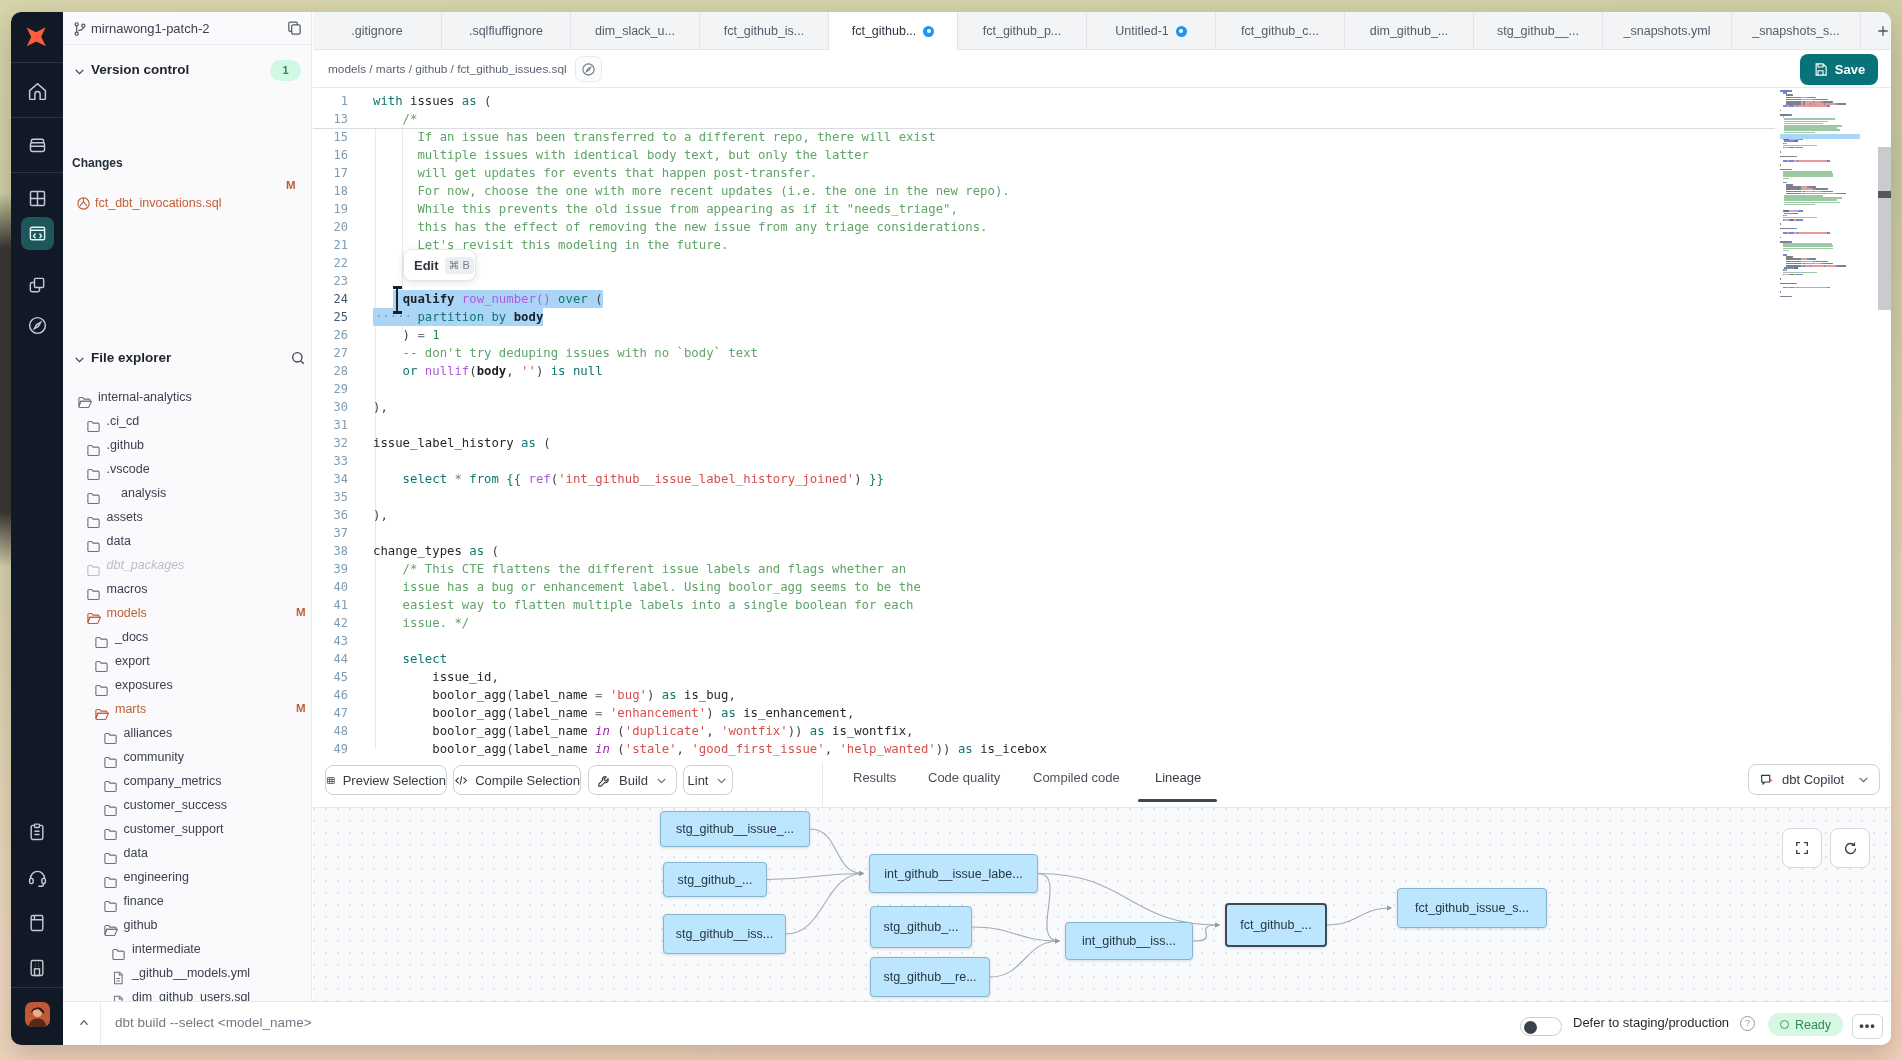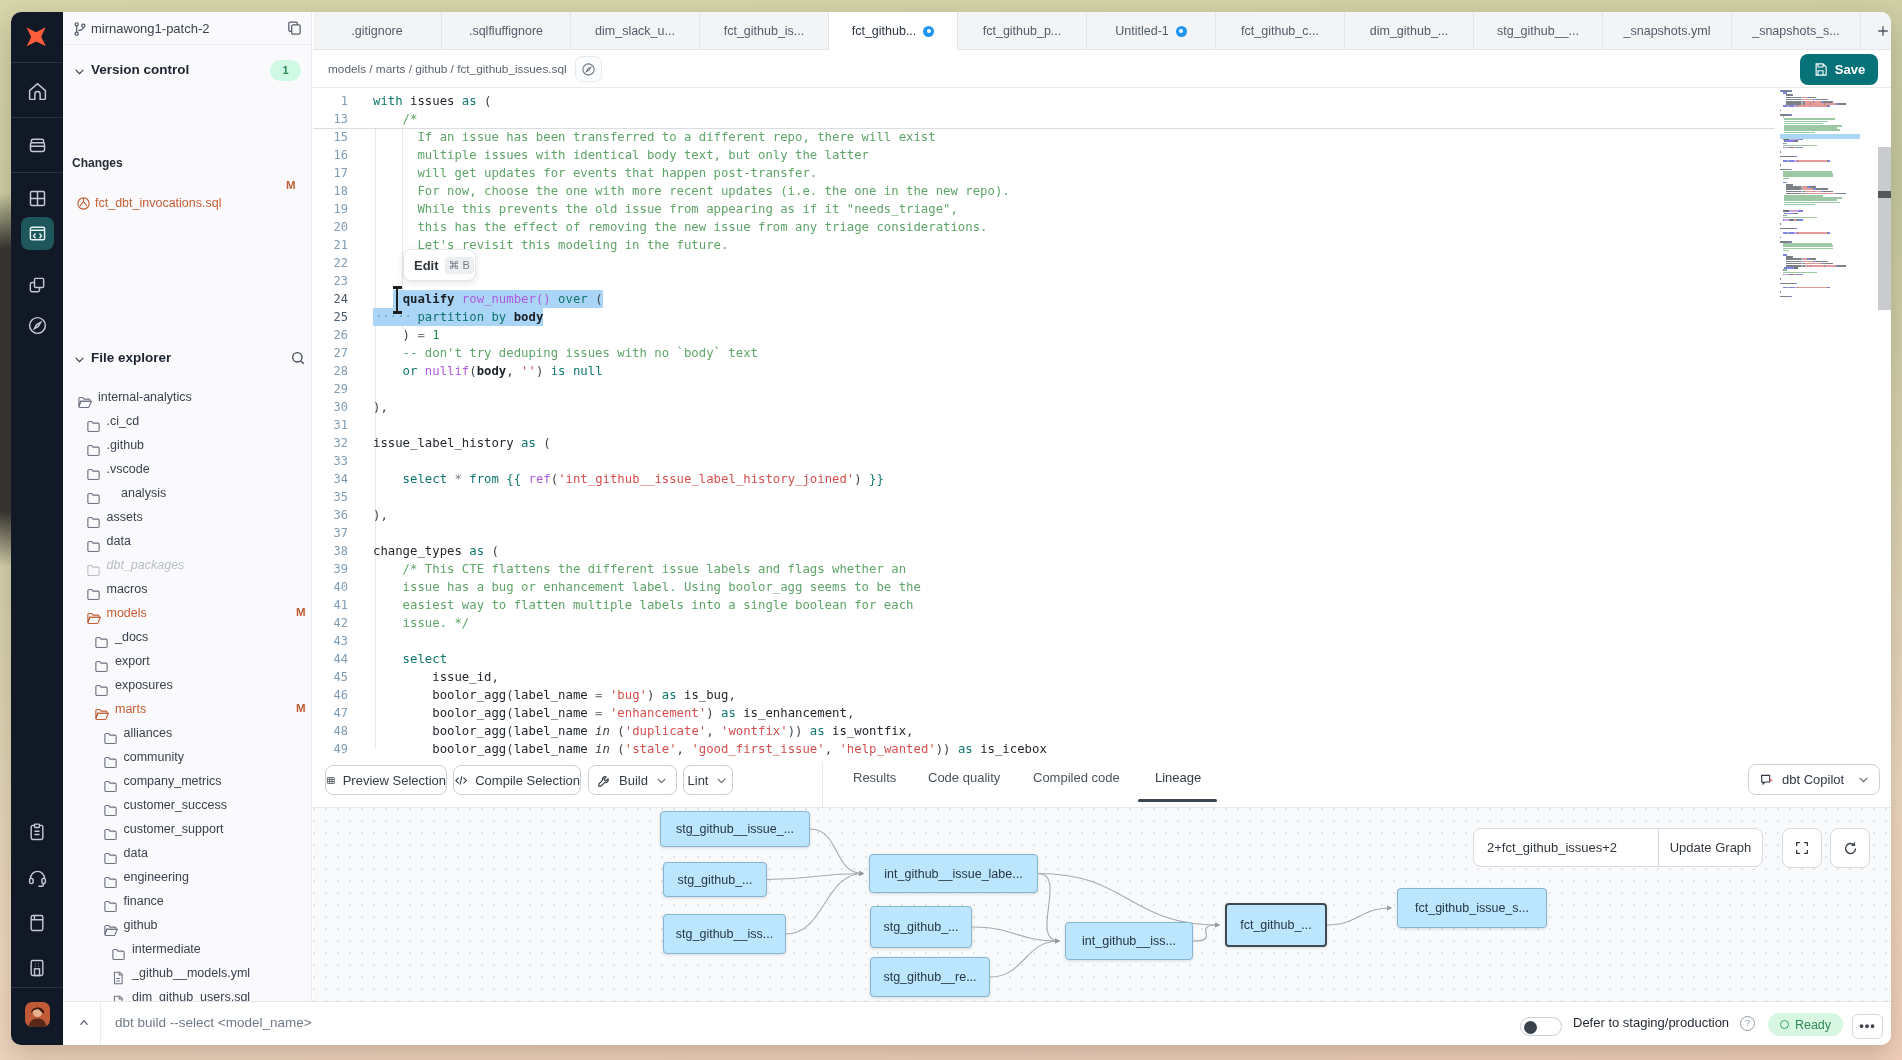--- a/index.html
+++ b/index.html
@@ -54,21 +54,21 @@
 #save-btn { position:absolute; left:1487px; top:4px; width:78px; height:31px; background:#077277; border-radius:8px; color:#fff; font-size:13px; font-weight:bold; display:flex; align-items:center; justify-content:center; gap:7px; }
 
 #editor { position:absolute; left:0; top:76px; width:1578px; height:674px; background:#fff; overflow:hidden; }
 #code { position:absolute; left:0; top:4px; width:1460px; font-family:"DejaVu Sans Mono", monospace; font-size:12.3px; line-height:18px; white-space:pre; }
 .cl { position:relative; height:18px; }
 .ln { position:absolute; left:0; width:35px; text-align:right; color:#7e9cb4; font-size:12px; }
 .ln.act { color:#44566a; }
 .ct { position:absolute; left:60px; }
 .tk-kw { color:#0f766e; } .tk-id { color:#23282f; } .tk-idb { color:#1b2026; font-weight:bold; }
 .tk-cm { color:#5fa468; } .tk-str { color:#d4504e; } .tk-fn { color:#af5be0; }
-.tk-pn { color:#3c434c; } .tk-op { color:#778089; } .tk-opi { color:#404040; font-style:italic; }
+.tk-pn { color:#3c434c; } .tk-op { color:#778089; } .tk-opi { color:#a21caf; font-style:italic; }
 .tk-num { color:#208a4a; }
 #fold-line { position:absolute; left:0; top:40px; width:1462px; height:1px; background:#dadde0; }
 .guide { position:absolute; width:1px; background:#e7e9ea; }
 .selbox { position:absolute; background:#abd5f6; }
 #seldots { position:absolute; left:62px; top:221px; font-family:"DejaVu Sans Mono", monospace; font-size:12.3px; color:#6d9cbd; letter-spacing:0; }
 #edit-tip { position:absolute; left:90px; top:161px; width:73px; height:32px; background:#fff; border:1px solid #e4e7ea; border-radius:8px; box-shadow:0 2px 6px rgba(30,40,50,.12); display:flex; align-items:center; padding-left:10px; gap:6px; }
 #edit-tip .etl { font-size:13px; color:#2f353d; font-weight:bold; }
 #edit-tip .keycap { background:#eceef1; border-radius:4px; font-size:11px; color:#767e8a; padding:2px 4px; }
 #ibeam { position:absolute; left:78px; top:198px; width:12px; height:28px; }
 #ibeam:before { content:""; position:absolute; left:5px; top:2px; width:2.4px; height:24px; background:#1c1e20; }
@@ -709,24 +709,20 @@
           <div class="lnode" style="left: 347px; top: 3px; width: 150px; height: 36px;">stg_github__issue_...</div>
           <div class="lnode" style="left: 350px; top: 54px; width: 104px; height: 35px;">stg_github_...</div>
           <div class="lnode" style="left: 350px; top: 106px; width: 123px; height: 40px;">stg_github__iss...</div>
           <div class="lnode" style="left: 556px; top: 46px; width: 169px; height: 39px;">int_github__issue_labe...</div>
           <div class="lnode" style="left: 557px; top: 98px; width: 102px; height: 42px;">stg_github_...</div>
           <div class="lnode" style="left: 557px; top: 149px; width: 120px; height: 40px;">stg_github__re...</div>
           <div class="lnode" style="left: 752px; top: 114px; width: 128px; height: 38px;">int_github__iss...</div>
           <div class="lnode sel" style="left: 912px; top: 95px; width: 102px; height: 44px;">fct_github_...</div>
           <div class="lnode" style="left: 1084px; top: 80px; width: 150px; height: 40px;">fct_github_issue_s...</div>
         </div>
-      <div id="lin-input">
-        <div class="val">2+fct_github_issues+2</div>
-        <div class="upd">Update Graph</div>
-      </div>
       <div class="lin-sq" style="left:1469px">
         <svg width="16" height="16" viewBox="0 0 24 24" fill="none" stroke="#3c434b" stroke-width="2">
             <path d="M9 4H4v5M15 4h5v5M9 20H4v-5M15 20h5v-5"></path>
           </svg>
       </div>
       <div class="lin-sq" style="left:1517px">
         <svg width="17" height="17" viewBox="0 0 24 24" fill="none" stroke="#3c434b" stroke-width="2">
             <path d="M19 12a7 7 0 1 1-2-4.9"></path>
             <path d="M17.5 3.5v4h-4" fill="none"></path>
           </svg>

